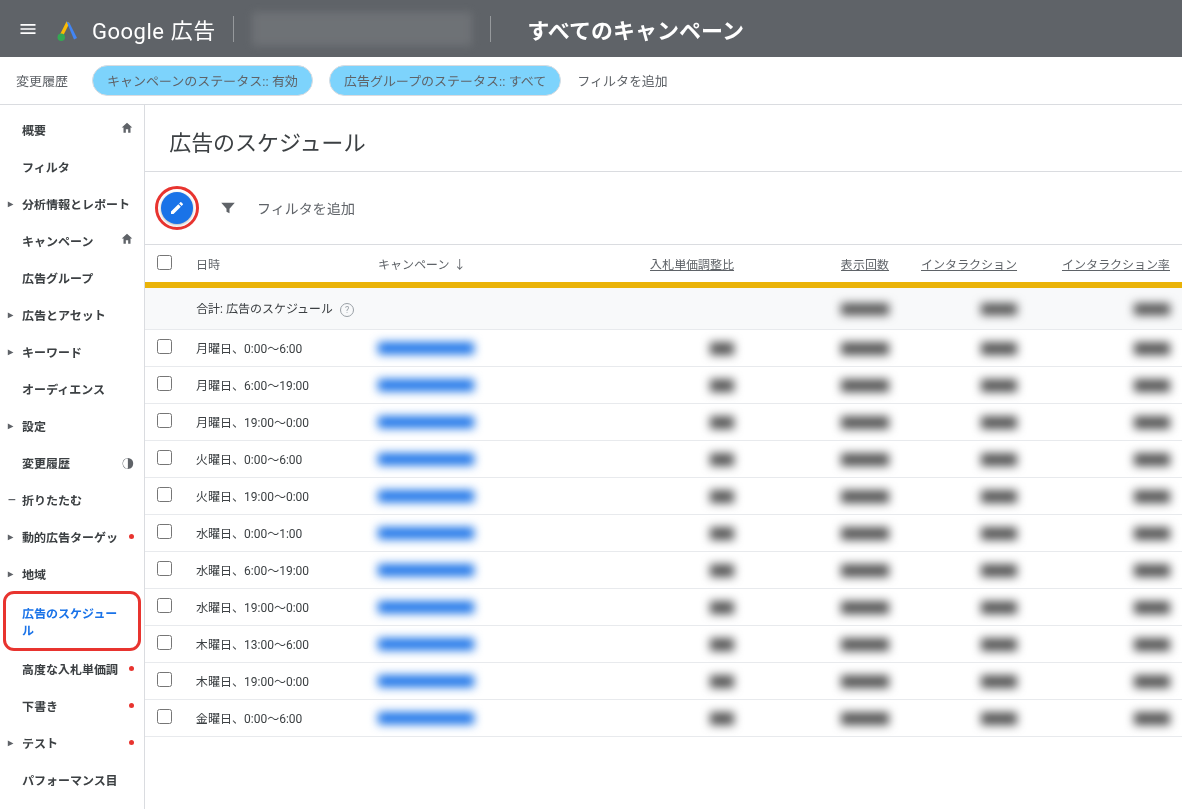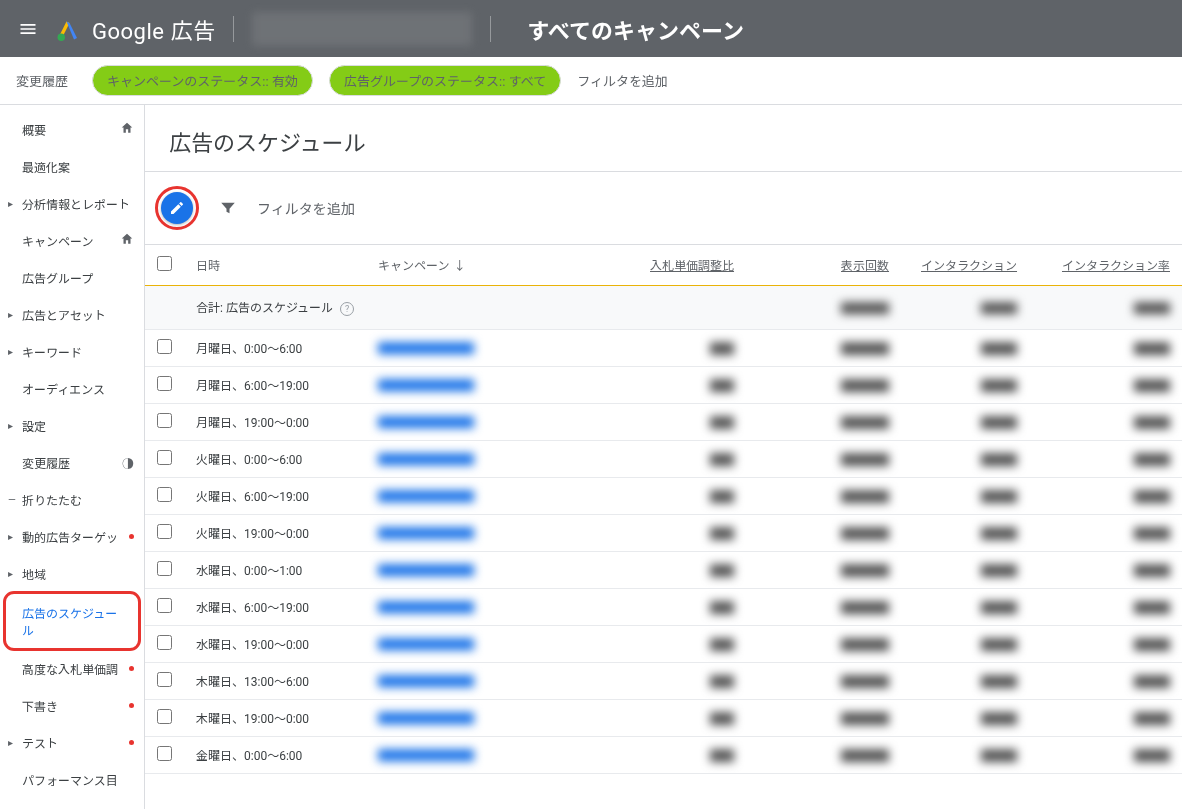--- a/index.html
+++ b/index.html
@@ -10,47 +10,47 @@
   .menu-icon svg { fill: #fff; }
   .logo { display: flex; align-items: center; margin-left: 16px; }
   .logo-triangle { width: 24px; height: 24px; margin-right: 12px; }
   .logo-text { font-size: 22px; font-weight: 400; letter-spacing: 0.5px; }
   .vsep { width: 1px; height: 26px; background: rgba(255,255,255,0.35); margin: 0 18px; }
   .account-blur { width: 220px; height: 34px; background: rgba(200,200,200,0.15); border-radius: 2px; filter: blur(4px); }
   .hdr-title { font-size: 22px; margin-left: 18px; font-weight: bold; }
   
   .filterbar { height: 48px; border-bottom: 1px solid #dadce0; display: flex; align-items: center; padding: 0 16px; gap: 16px; }
   .filterbar-label { font-size: 13px; color: #5f6368; margin-right: 8px; }
-  .chip { border: 1px solid #dadce0; border-radius: 16px; padding: 5px 14px; font-size: 13px; color: #5f6368; background: #84cc16; cursor: pointer; }
+  .chip { border: 1px solid #dadce0; border-radius: 16px; padding: 5px 14px; font-size: 13px; color: #5f6368; background: #7dd3fc; cursor: pointer; }
   .add-filter { font-size: 13px; color: #5f6368; cursor: pointer; }
   
   .body { display: flex; height: calc(100% - 57px - 48px); }
   
-  .sidebar { width: 145px; border-right: 1px solid #dadce0; overflow-y: auto; padding-top: 6px; position: relative; }
+  .sidebar { width: 145px; border-right: 1px solid #dadce0; overflow-y: auto; padding-top: 6px; position: relative; font-weight: bold; }
   .sb-item { display: flex; align-items: center; justify-content: space-between; padding: 10px 10px 10px 22px; font-size: 12px; color: #3c4043; cursor: pointer; position: relative; }
   .sb-item.expandable::before { content: "▸"; position: absolute; left: 8px; font-size: 10px; color: #5f6368; }
   .sb-item.collapse::before { content: "—"; position: absolute; left: 8px; font-size: 10px; color: #5f6368; }
   .sb-item.active { color: #1a73e8; }
   .sb-item.highlight { outline: 3px solid #e8342f; border-radius: 8px; margin: 2px 6px 2px 6px; padding-left: 16px; }
   .sb-icon-delta { color: #5f6368; }
   .sb-icon-home { width: 14px; height: 14px; }
   .sb-dot { width: 5px; height: 5px; border-radius: 50%; background: #e8342f; margin-left: 4px; flex-shrink: 0; }
   
   .content { flex: 1 1 auto; overflow: hidden; position: relative; }
   .page-title { font-size: 22px; color: #3c4043; padding: 20px 24px 14px; border-bottom: 1px solid #dadce0; }
   .toolbar { display: flex; align-items: center; gap: 20px; padding: 14px 24px 14px 10px; border-bottom: 1px solid #dadce0; }
   .fab-wrap { width: 44px; height: 44px; border: 3px solid #e8342f; border-radius: 50%; display: flex; align-items: center; justify-content: center; }
   .fab { width: 32px; height: 32px; border-radius: 50%; background: #1a73e8; display: flex; align-items: center; justify-content: center; cursor: pointer; box-shadow: 0 1px 3px rgba(0,0,0,0.3); }
   .fab svg { fill: #fff; }
   .filter-icon { color: #5f6368; cursor: pointer; padding-top: 3px; }
   .toolbar-add { color: #5f6368; font-size: 14px; cursor: pointer; }
   
   .table { width: 100%; border-collapse: collapse; }
   .table th, .table td { text-align: left; padding: 0 12px; height: 37px; border-bottom: 1px solid #e8eaed; font-size: 12px; white-space: nowrap; }
-  .table th { font-weight: 400; color: #5f6368; height: 40px; border-bottom: 1px solid #eab308; }
+  .table th { font-weight: 400; color: #5f6368; height: 40px; border-bottom: 6px solid #eab308; }
   .table th.right, .table td.right { text-align: right; text-decoration: underline; }
   .table td.summary { color: #3c4043; }
   .cb { width: 15px; height: 15px; }
   .col-check { width: 36px; text-align: center; }
   .sort-arrow { margin-left: 4px; }
   .summary-row td { background: #f8f9fa; height: 44px; }
   .help-icon { display: inline-flex; width: 14px; height: 14px; border: 1px solid #9aa0a6; color: #9aa0a6; border-radius: 50%; align-items: center; justify-content: center; font-size: 9px; margin-left: 4px; }
   .blur { filter: blur(5px); color: #555 !important; }
   .blur-link { filter: blur(5px); color: #1a73e8 !important; }
   .col-datetime { width: 170px; }
@@ -94,21 +94,21 @@
   <div class="sidebar" id="sidebar">
       <div class="sb-item">
         <span>概要</span>
         <span style="display: flex; align-items: center; gap: 4px;">
           <span><svg class="sb-icon-home" viewBox="0 0 24 24" fill="#5f6368">
               <path d="M12 3l9 8h-3v9h-4v-6h-4v6H6v-9H3l9-8z"></path>
             </svg></span>
         </span>
       </div>
       <div class="sb-item">
-        <span>最適化案</span>
+        <span>フィルタ</span>
         <span style="display: flex; align-items: center; gap: 4px;"></span>
       </div>
       <div class="sb-item expandable">
         <span>分析情報とレポート</span>
         <span style="display: flex; align-items: center; gap: 4px;"></span>
       </div>
       <div class="sb-item">
         <span>キャンペーン</span>
         <span style="display: flex; align-items: center; gap: 4px;">
           <span><svg class="sb-icon-home" viewBox="0 0 24 24" fill="#5f6368">
@@ -259,29 +259,20 @@
             <td class="col-check"><input type="checkbox" class="cb" style=""></td>
             <td><span>火曜日、0:00～6:00</span></td>
             <td><span class="blur-link">████████</span></td>
             <td class="right"><span class="blur">██</span></td>
             <td class="right"><span class="blur">████</span></td>
             <td class="right"><span class="blur">███</span></td>
             <td class="right"><span class="blur">███</span></td>
           </tr>
           <tr>
             <td class="col-check"><input type="checkbox" class="cb" style=""></td>
-            <td><span>火曜日、6:00～19:00</span></td>
-            <td><span class="blur-link">████████</span></td>
-            <td class="right"><span class="blur">██</span></td>
-            <td class="right"><span class="blur">████</span></td>
-            <td class="right"><span class="blur">███</span></td>
-            <td class="right"><span class="blur">███</span></td>
-          </tr>
-          <tr>
-            <td class="col-check"><input type="checkbox" class="cb" style=""></td>
             <td><span>火曜日、19:00～0:00</span></td>
             <td><span class="blur-link">████████</span></td>
             <td class="right"><span class="blur">██</span></td>
             <td class="right"><span class="blur">████</span></td>
             <td class="right"><span class="blur">███</span></td>
             <td class="right"><span class="blur">███</span></td>
           </tr>
           <tr>
             <td class="col-check"><input type="checkbox" class="cb" style=""></td>
             <td><span>水曜日、0:00～1:00</span></td>

